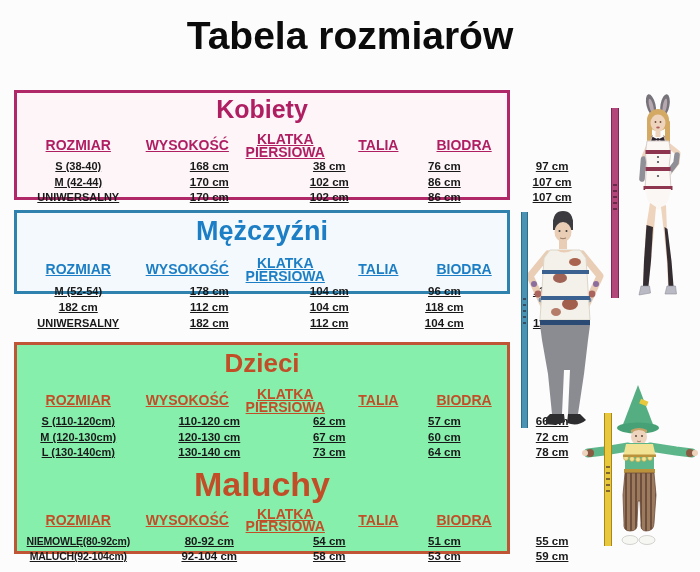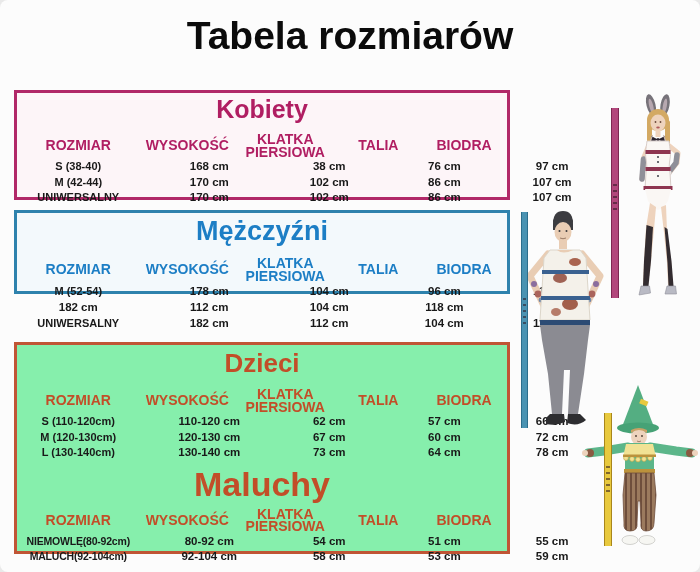--- a/index.html
+++ b/index.html
@@ -6,41 +6,40 @@
     --pink:#b01e62; --pink-border:#b12868;
     --blue:#1c7ec5; --blue-border:#2e82ad;
     --red:#c24e28;  --red-border:#c05535;
     --ink:#191919;
   }
   html,body{margin:0;padding:0;background:#e9e9e9;}
   .page{
     position:relative; width:700px; height:572px; margin:0 auto;
     background:#fcfcfc; overflow:hidden;
     font-family:"Liberation Sans","DejaVu Sans",sans-serif;
-    border-radius:8px;
   }
   .page-title{
     position:absolute; top:14px; left:0; right:0; margin:0;
     text-align:center; font-size:39px; font-weight:bold; color:#0b0b0b;
   }
   .tbox{
     position:absolute; left:14px; width:496px; box-sizing:border-box;
     display:flex; flex-direction:column;
   }
   #box-women{top:90px; height:110px; border:3px solid var(--pink-border); background:#fdf5f8;}
   #box-men{top:210px; height:84px; border:3px solid var(--blue-border); background:#f3f9fc;}
   #box-children{top:342px; height:212px; border:3px solid var(--red-border); background:#86efac;}
   .sec-title{margin:8px; text-align:center; font-weight:bold;}
   .h-women{font-size:25px; line-height:29px; margin-top:2px; color:var(--pink);}
   .h-men{font-size:27px; line-height:33px; margin-top:2px; color:var(--blue);}
   .h-dzieci{font-size:26px; line-height:31px; margin-top:3px; color:var(--red);}
   .h-maluchy{font-size:34px; line-height:30px; margin-top:8px; color:var(--red);}
   .thead,.trow{
     display:grid; grid-template-columns:25% 19.5% 20.5% 17.5% 17.5%;
-    text-align:center; font-weight:bold;
+    text-align:center; font-weight:bold;text-decoration:underline;
   }
   .thead{align-items:center; min-height:27px; font-size:14px; line-height:12.5px;}
   .thead .klatka{justify-self:center; max-width:88px;}
   .t-women{color:var(--pink);} .t-men{color:var(--blue);} .t-kids{color:var(--red);}
   .trow{font-size:11.5px; line-height:15.5px; color:var(--ink);gap:22px;}
   .trow .lbl{font-size:11px;}
   #box-men .trow{line-height:16px;}
   .maluchy-row .lbl{font-size:10.5px; letter-spacing:-0.2px;}
   .figure{position:absolute;}
   .stick{position:absolute; z-index:5;}

